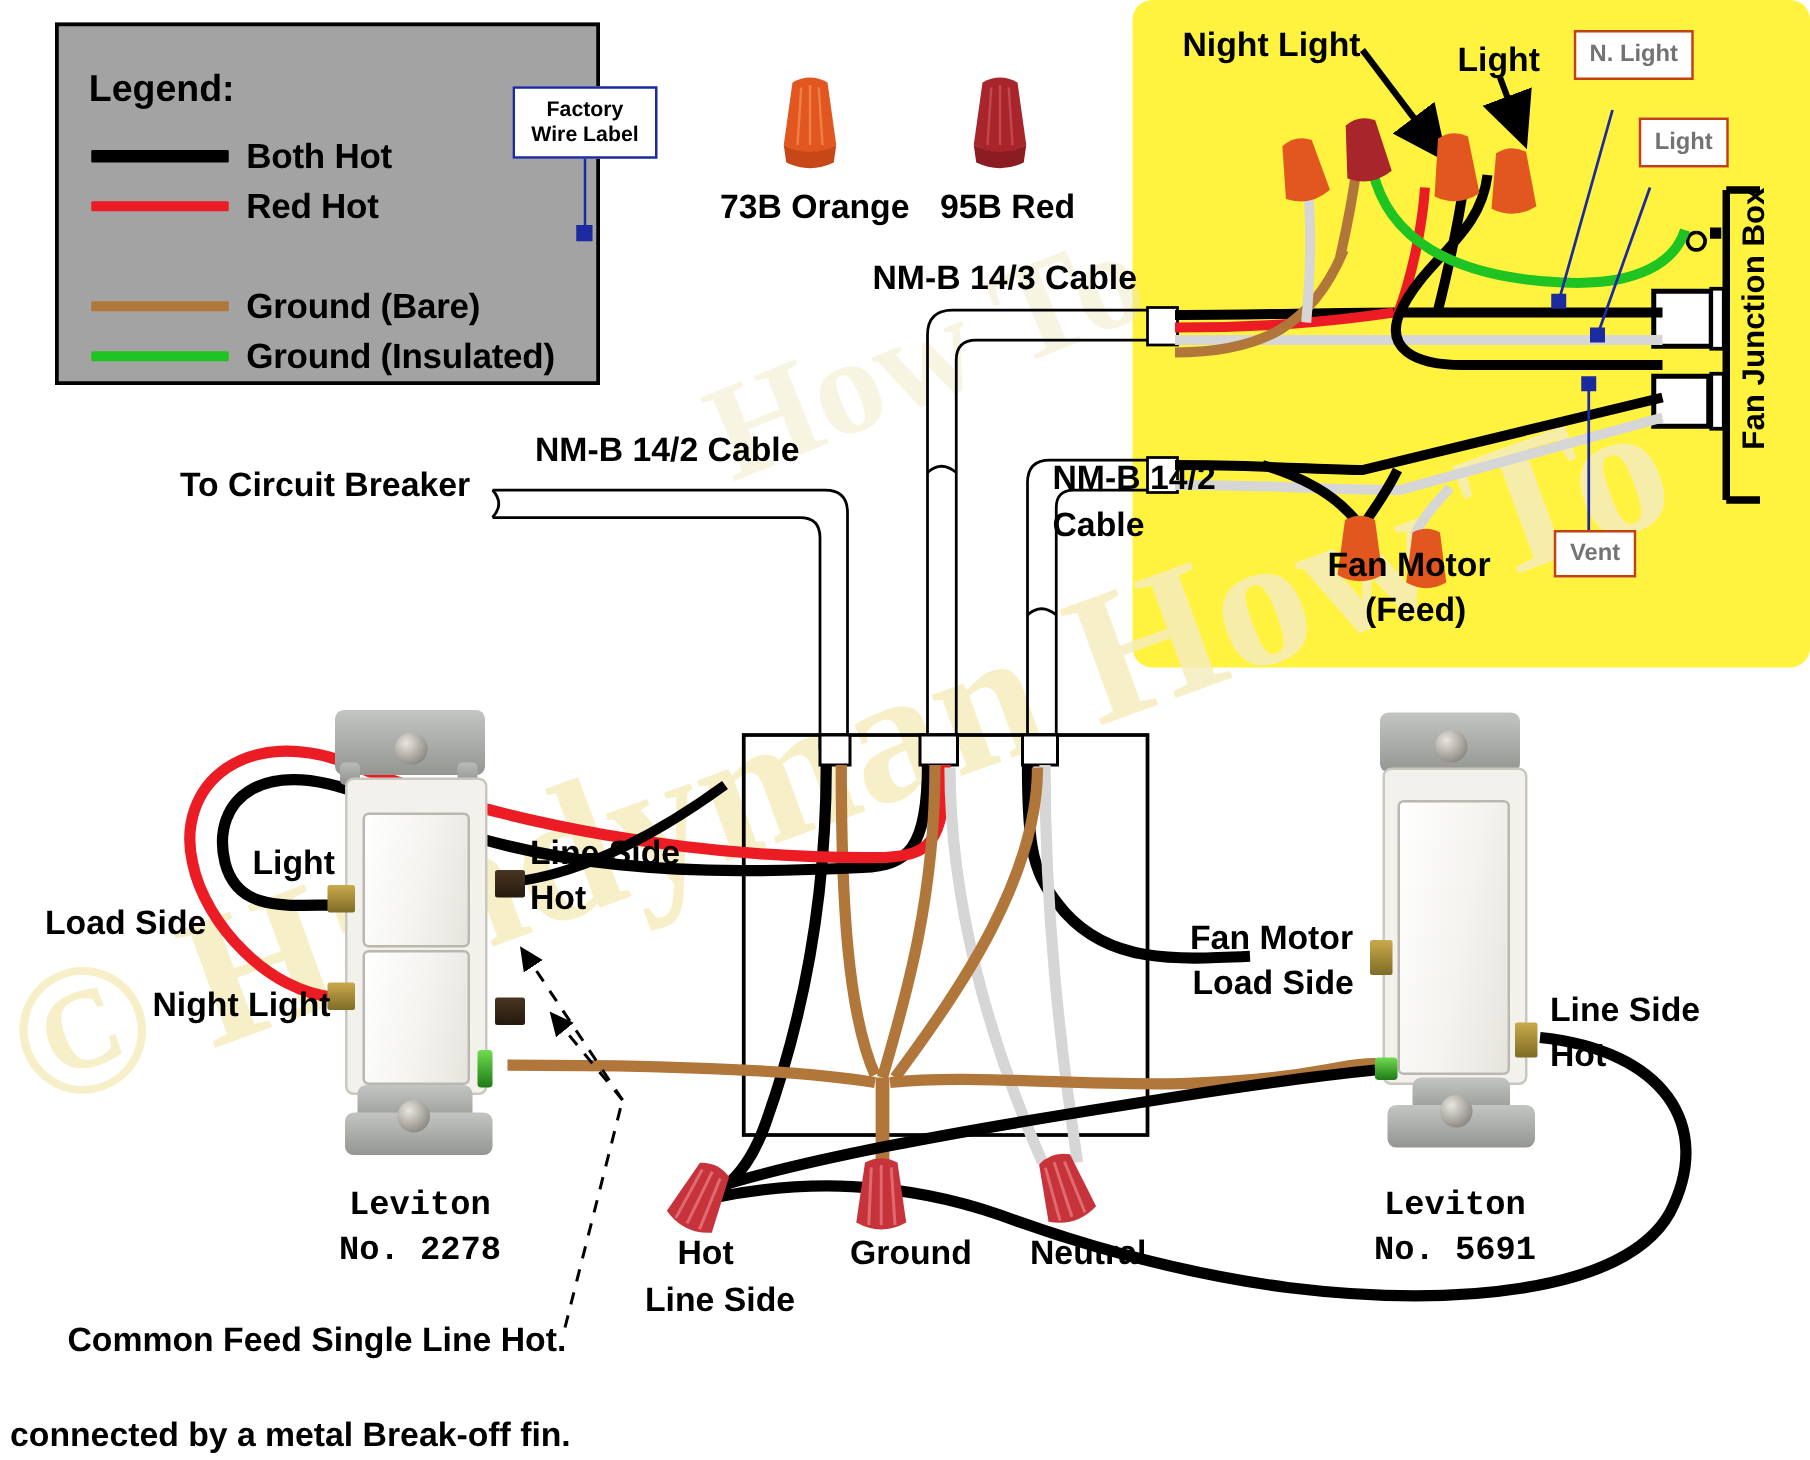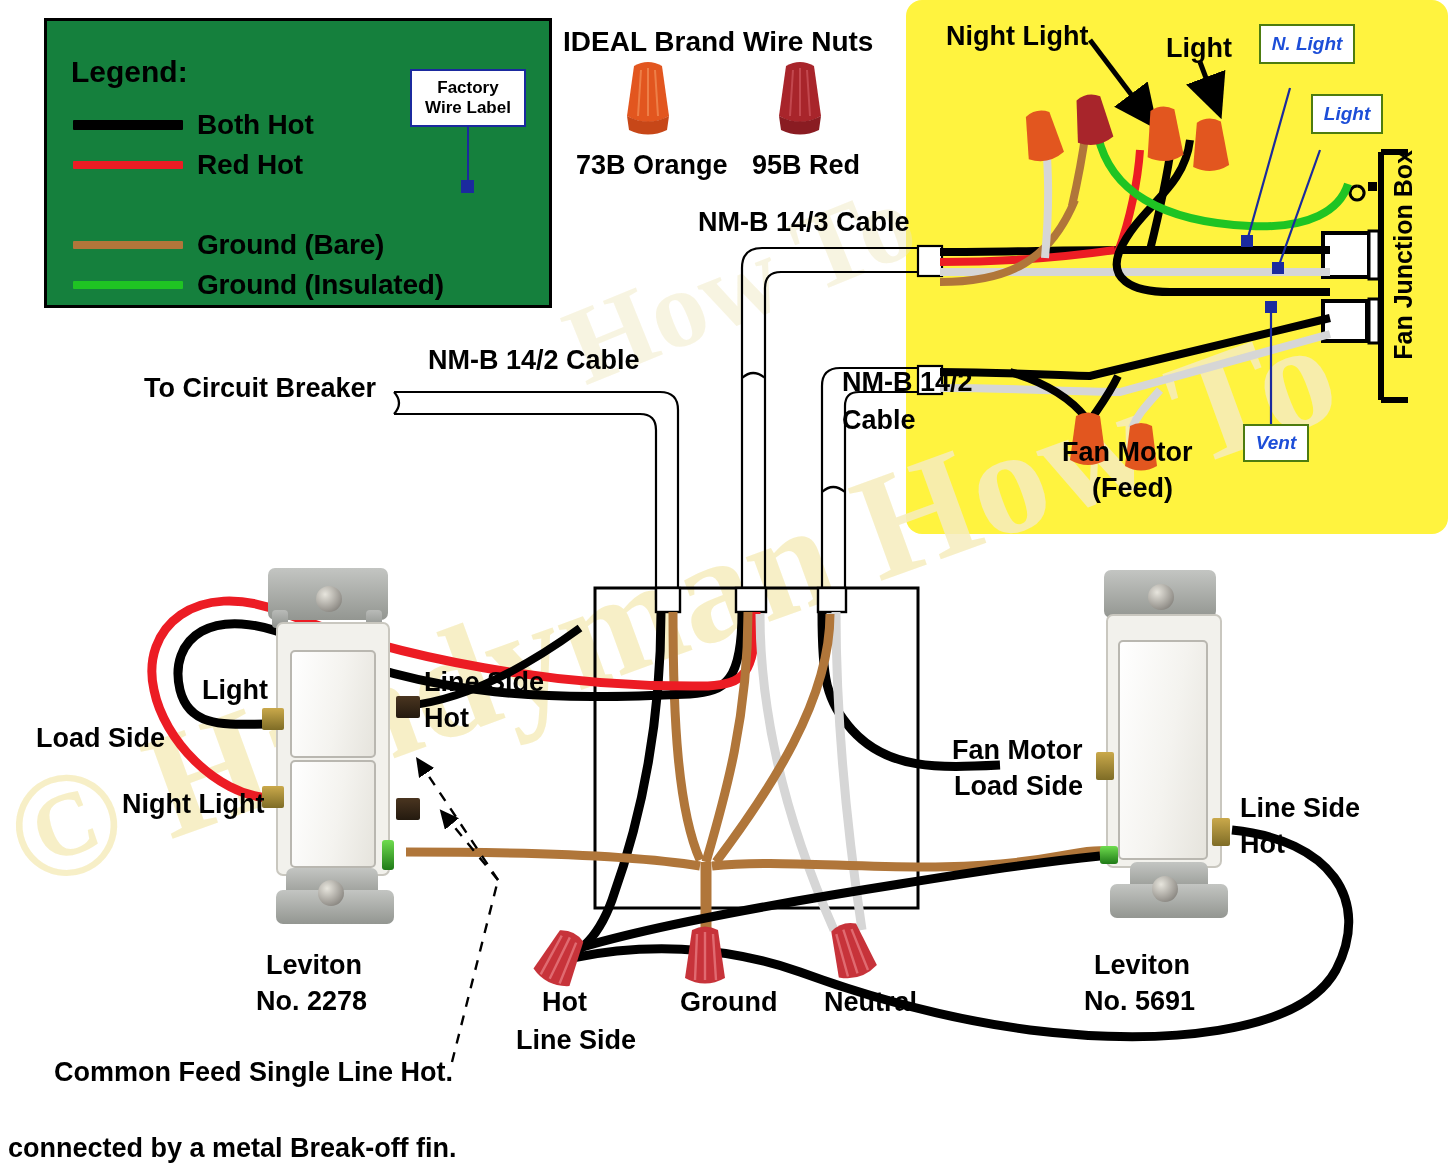--- a/index.html
+++ b/index.html
@@ -2,42 +2,42 @@
 <html><head>
 <meta charset="utf-8">
 <style>
   html,body{margin:0;padding:0;background:#fff;}
   body{width:1448px;height:1168px;position:relative;overflow:hidden;
        font-family:"Liberation Sans",sans-serif;color:#000;}
   #stage{position:absolute;left:0;top:0;width:1448px;height:1168px;}
   svg.layer{position:absolute;left:0;top:0;width:1448px;height:1168px;overflow:visible;}
   .lbl{position:absolute;font-weight:bold;line-height:1.08;white-space:pre;}
   
-  #legend{position:absolute;left:44px;top:18px;width:508px;height:290px;
-          border:3px solid #000;background:#15803d;box-sizing:border-box;}
+  #legend{position:absolute;left:44px;top:18px;width:436px;height:290px;
+          border:3px solid #000;background:#a3a3a3;box-sizing:border-box;}
   #legend-title{position:absolute;left:24px;top:34px;font-size:30px;font-weight:bold;}
   .lg-row{position:absolute;left:26px;display:flex;align-items:center;}
   .lg-swatch{width:110px;height:8px;display:inline-block;margin-right:14px;border-radius:1px;}
   .lg-text{font-size:28px;font-weight:bold;letter-spacing:-0.2px;}
   #factory-box{position:absolute;left:363px;top:48px;width:116px;height:58px;
                border:2px solid #1b2a9e;background:#fff;box-sizing:border-box;
                display:flex;flex-direction:column;align-items:center;justify-content:center;
                font-size:17px;font-weight:bold;line-height:1.18;text-align:center;}
   #factory-stem{position:absolute;left:420px;top:106px;width:2px;height:53px;background:#1b2a9e;}
   #factory-dot{position:absolute;left:414px;top:159px;width:13px;height:13px;background:#1b2a9e;}
   
   #nuts-title{position:absolute;left:563px;top:26px;font-size:28px;font-weight:bold;}
   .nut-cap{position:absolute;font-size:27px;font-weight:bold;}
   
   #yellowbox{position:absolute;left:906px;top:0px;width:542px;height:534px;
              background:#fff33f;border-radius:16px;}
   
-  .callout{position:absolute;border:2px solid #4d7c0f;background:#fff;box-sizing:border-box;
+  .callout{position:absolute;border:2px solid #c2410c;background:#fff;box-sizing:border-box;
            display:flex;align-items:center;justify-content:center;
-           font-size:19px;font-weight:bold;color:#1d4ed8;font-style:italic;}
+           font-size:19px;font-weight:bold;color:#737373;}
   
   #fan-jb-label{position:absolute;left:1389px;top:150px;font-size:25px;font-weight:bold;
                 writing-mode:vertical-rl;text-orientation:mixed;transform:rotate(180deg);}
   
   #wm{position:absolute;left:30px;top:560px;width:1100px;height:470px;
       font-size:150px;font-weight:bold;color:#f6edbe;opacity:.85;
       transform:rotate(-20deg);pointer-events:none;white-space:nowrap;
       font-family:"Liberation Serif",serif;}
   #wm2{position:absolute;left:590px;top:110px;width:900px;height:400px;
       font-size:110px;font-weight:bold;color:#efe7bd;opacity:.45;
@@ -48,21 +48,21 @@
   .rocker{position:absolute;background:linear-gradient(100deg,#fff 0%,#f4f3ef 55%,#e6e4dd 100%);
           border:2px solid #b9b7b0;border-radius:5px;}
   .yoke{position:absolute;background:linear-gradient(180deg,#b9bbb8,#8e918d);border-radius:4px;}
   .yoke-tab{position:absolute;background:linear-gradient(180deg,#c3c5c2,#939691);border-radius:7px;}
   .screwhead{position:absolute;border-radius:50%;
              background:radial-gradient(circle at 35% 32%,#e7e5dd,#9a9791 65%,#6d6b66);}
   .termscrew{position:absolute;border-radius:2px;}
   .term-brass{background:linear-gradient(180deg,#caa94b,#7e6c26);}
   .term-dark{background:linear-gradient(180deg,#4a3520,#241a0f);}
   .term-green{background:linear-gradient(180deg,#6fdc4f,#1f7a17);border-radius:3px;}
-  .cap-txt{position:absolute;font-weight:bold;text-align:left;}
+  .cap-txt{position:absolute;font-weight:bold;text-align:center;font-family:Liberation Mono, monospace;}
 </style>
 </head>
 <body>
 
 <div id="stage">
 
   <div id="yellowbox"></div>
 
   <div id="wm2">How To</div>
   <div id="wm">© Handyman How To</div>
@@ -230,21 +230,20 @@
     </div>
 
     <div id="factory-box">
       <span>Factory</span>
       <span>Wire Label</span>
     </div>
     <div id="factory-stem"></div>
     <div id="factory-dot"></div>
   </div>
 
-  <div id="nuts-title">IDEAL Brand Wire Nuts</div>
 
   <svg class="layer" style="pointer-events:none;">
     <g>
       <path d="M634,66 q14,-8 28,0 l7,50 q-21,12 -42,0 z" fill="#e2561f"></path>
       <path d="M627,116 q21,11 42,0 l-2,14 q-19,9 -38,0 z" fill="#c74718"></path>
       <path d="M641,70 l-3,46 M648,68 l0,48 M655,70 l3,46" stroke="#f08a52" stroke-width="2" fill="none" opacity=".8"></path>
     </g>
     <g>
       <path d="M786,66 q14,-8 28,0 l7,50 q-21,12 -42,0 z" fill="#a8252b"></path>
       <path d="M779,116 q21,11 42,0 l-2,14 q-19,9 -38,0 z" fill="#8a1c22"></path>

